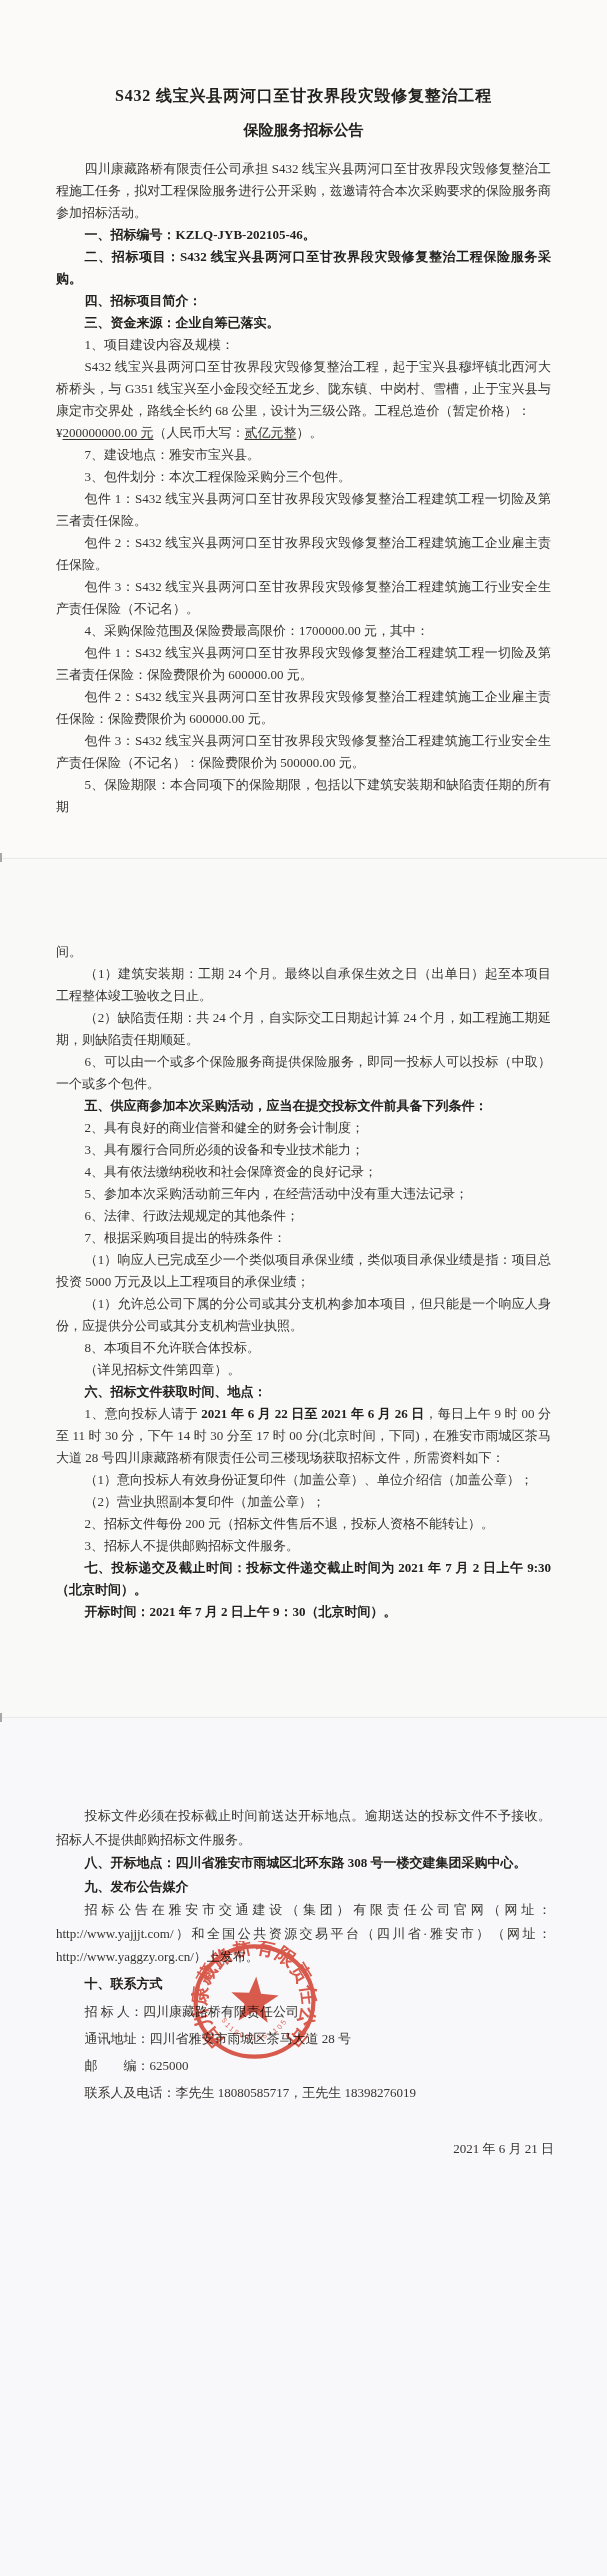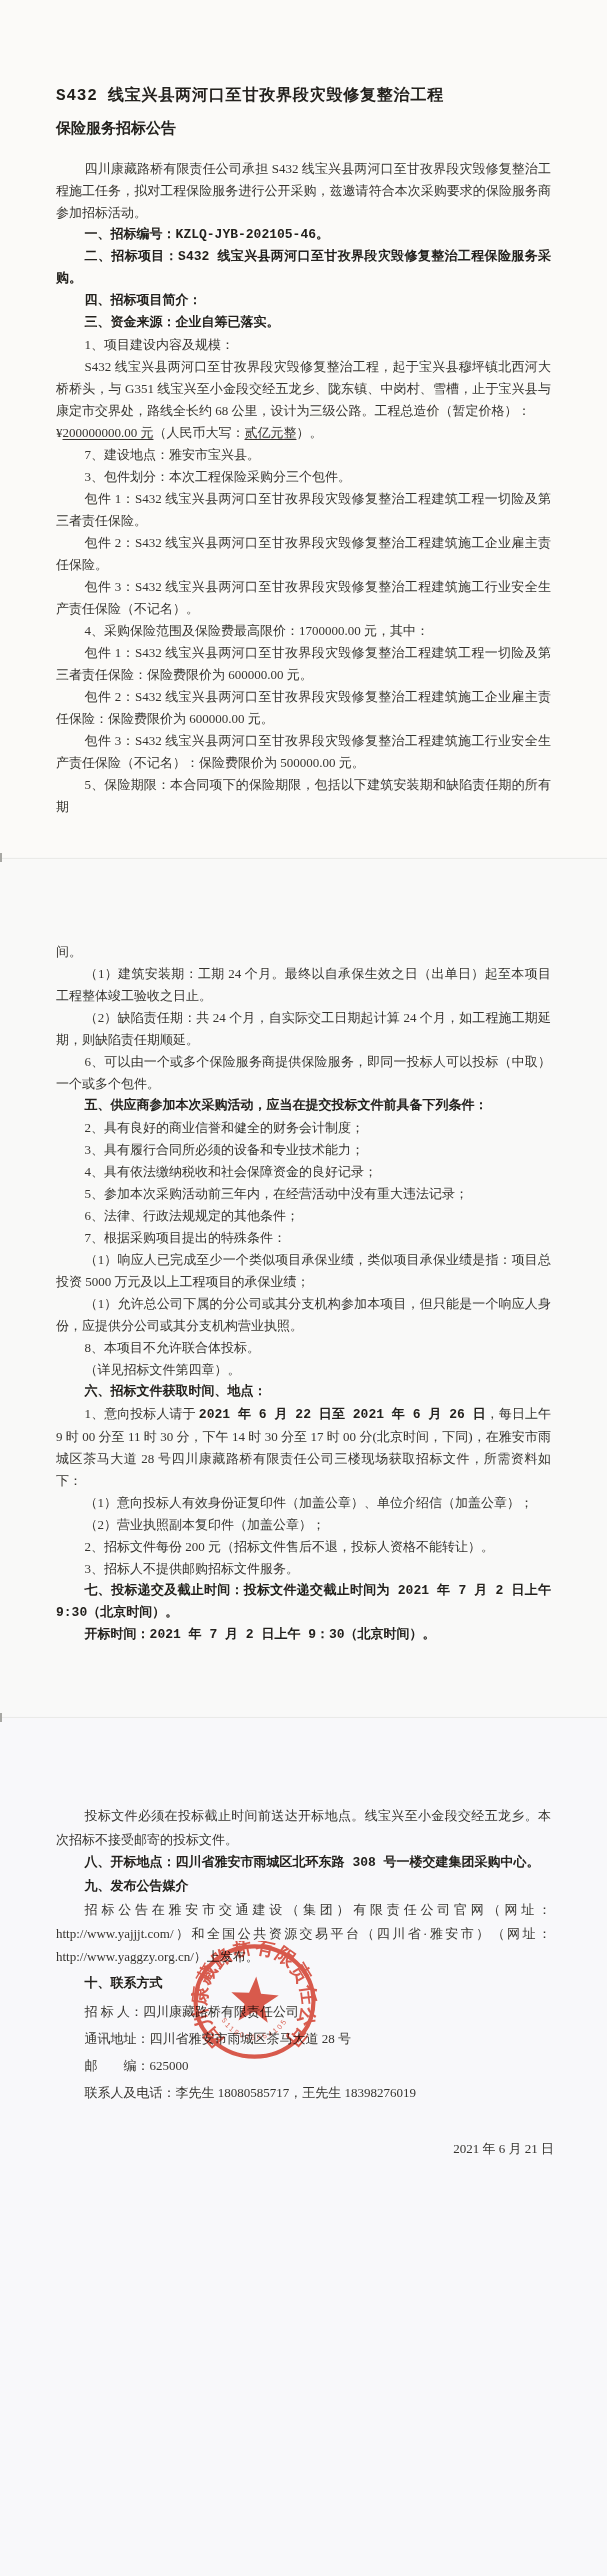--- a/index.html
+++ b/index.html
@@ -19,32 +19,32 @@
         background:linear-gradient(#ffffff,#e3e3e0);}
   #seam1{top:857px;} #seam2{top:1716px;}
   .edge-mark{position:absolute;left:0;width:2.3px;height:9px;background:#a8a8a4;}
   #edge1{top:853px;} #edge2{top:1713px;}
 
   .page{position:absolute;left:56px;width:495px;}
   #page1{top:79px;}
   #page2{top:941px;}
   #page3{top:1804px;}
 
-  .title{ text-align:left; font-weight:700; color:#23211d;
-          font-family:Liberation Mono, monospace;}
+  .title{ text-align:center; font-weight:700; color:#23211d;
+          font-family:Liberation Serif, serif;}
   #title1{font-size:16px;line-height:34px;letter-spacing:0.8px;}
   #title2{font-size:15px;line-height:34px;margin-bottom:10.6px;}
 
   .page p{ margin:0; font-size:13px; line-height:22px;
            text-align:justify; text-indent:2.2em; }
   #page3 p{ line-height:23.5px; }
   #page3 p:nth-child(n+5){ margin-top:3.8px; }
   .page p.noindent{ text-indent:0; }
   .b{ font-weight:700; color:#23211d;
-      font-family:Liberation Mono, monospace;}
+      font-family:Liberation Serif, serif;}
   .u{ text-decoration:underline; text-underline-offset:2.3px; }
 
   #date-line{ position:absolute; top:2132px; right:53px;
               font-size:13px; line-height:18px; color:#36342f;margin-top:8px; }
 
   #company-seal{ position:absolute; left:191px; top:1941px;
                  opacity:.85; mix-blend-mode:multiply; }
 </style>
 </head>
 <body>
@@ -107,21 +107,21 @@
         <p><span>（2）营业执照副本复印件（加盖公章）；</span></p>
         <p><span>2、招标文件每份 200 元（招标文件售后不退，投标人资格不能转让）。</span></p>
         <p><span>3、招标人不提供邮购招标文件服务。</span></p>
         <p class="b"><span>七、投标递交及截止时间：投标文件递交截止时间为 2021 年 7 月 2 日上午 9:30（北京时间）。</span></p>
         <p class="b"><span>开标时间：2021 年 7 月 2 日上午 9：30（北京时间）。</span></p>
       </div>
   </div>
 
   <div class="page" id="page3">
     <div>
-        <p><span>投标文件必须在投标截止时间前送达开标地点。线宝兴至小金段交经五龙乡。本次招标不接受邮寄的投标文件。</span></p>
+        <p><span>投标文件必须在投标截止时间前送达开标地点。逾期送达的投标文件不予接收。招标人不提供邮购招标文件服务。</span></p>
         <p class="b"><span>八、开标地点：四川省雅安市雨城区北环东路 308 号一楼交建集团采购中心。</span></p>
         <p class="b"><span>九、发布公告媒介</span></p>
         <p><span>招标公告在雅安市交通建设（集团）有限责任公司官网（网址：http://www.yajjjt.com/）和全国公共资源交易平台（四川省·雅安市）（网址：http://www.yaggzy.org.cn/）上发布。</span></p>
         <p class="b"><span>十、联系方式</span></p>
         <p><span>招 标 人：四川康藏路桥有限责任公司</span></p>
         <p><span>通讯地址：四川省雅安市雨城区茶马大道 28 号</span></p>
         <p><span>邮　　编：625000</span></p>
         <p><span>联系人及电话：李先生 18080585717，王先生 18398276019</span></p>
       </div>
   </div>

